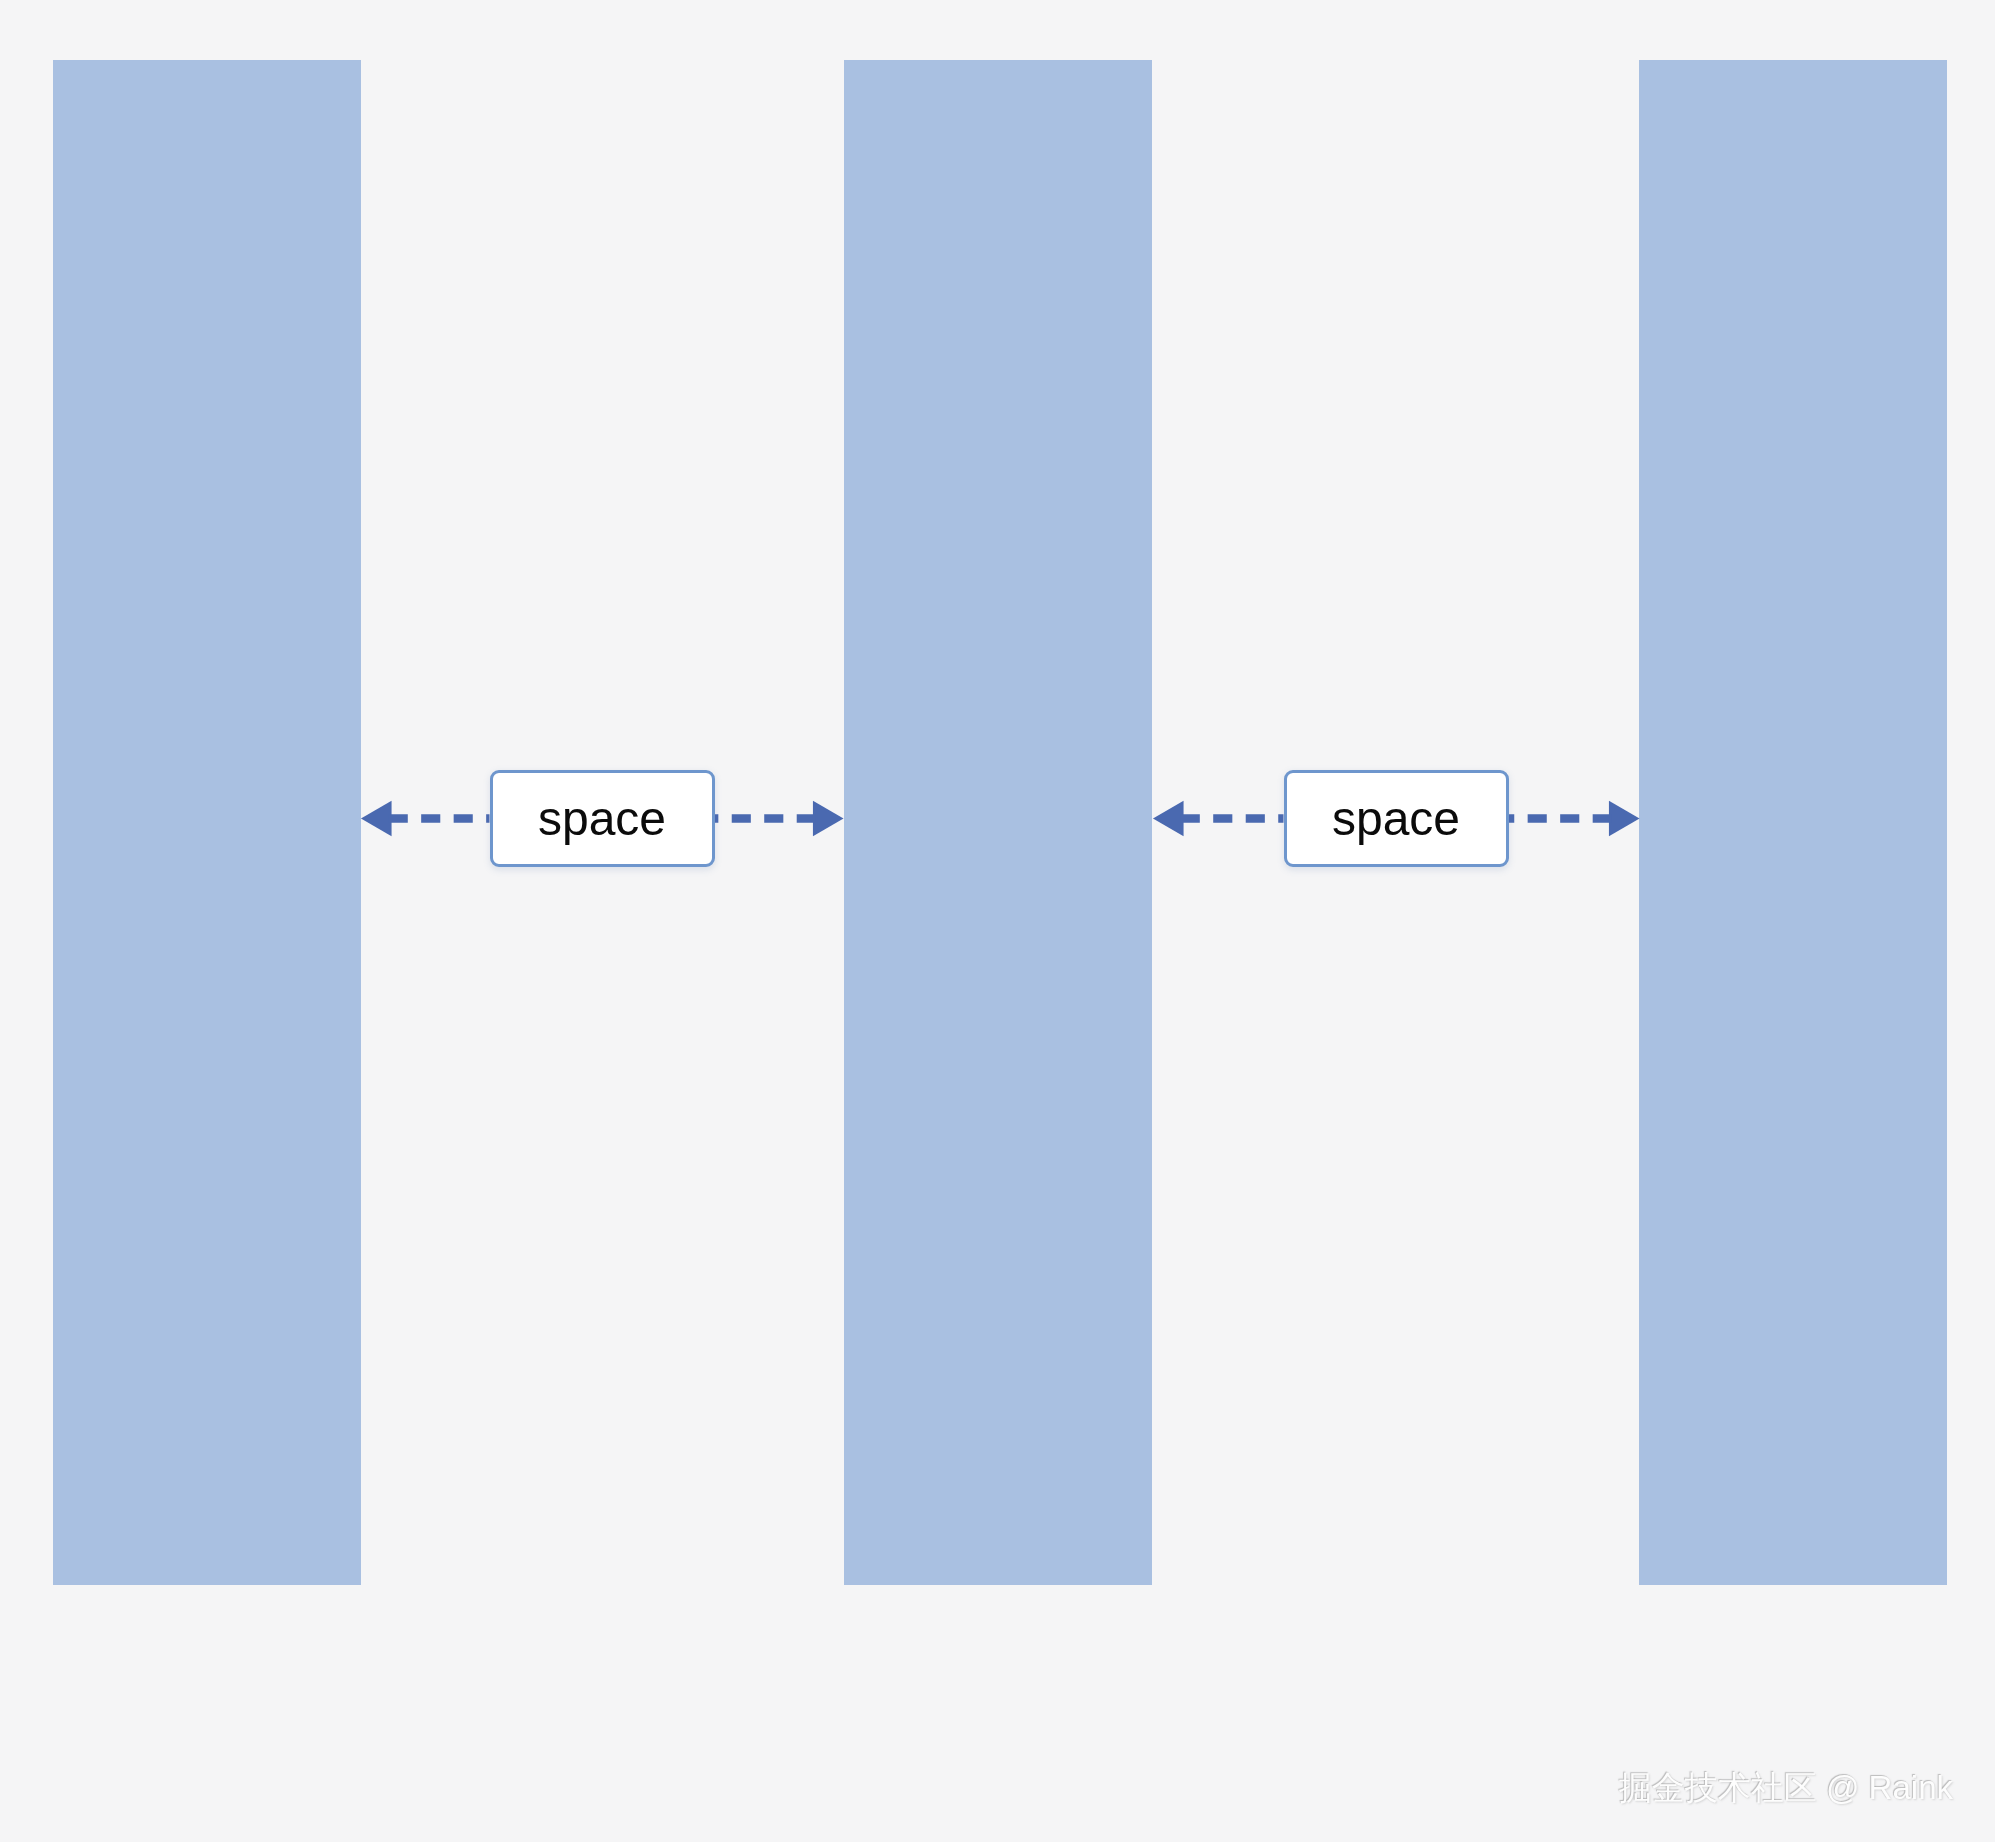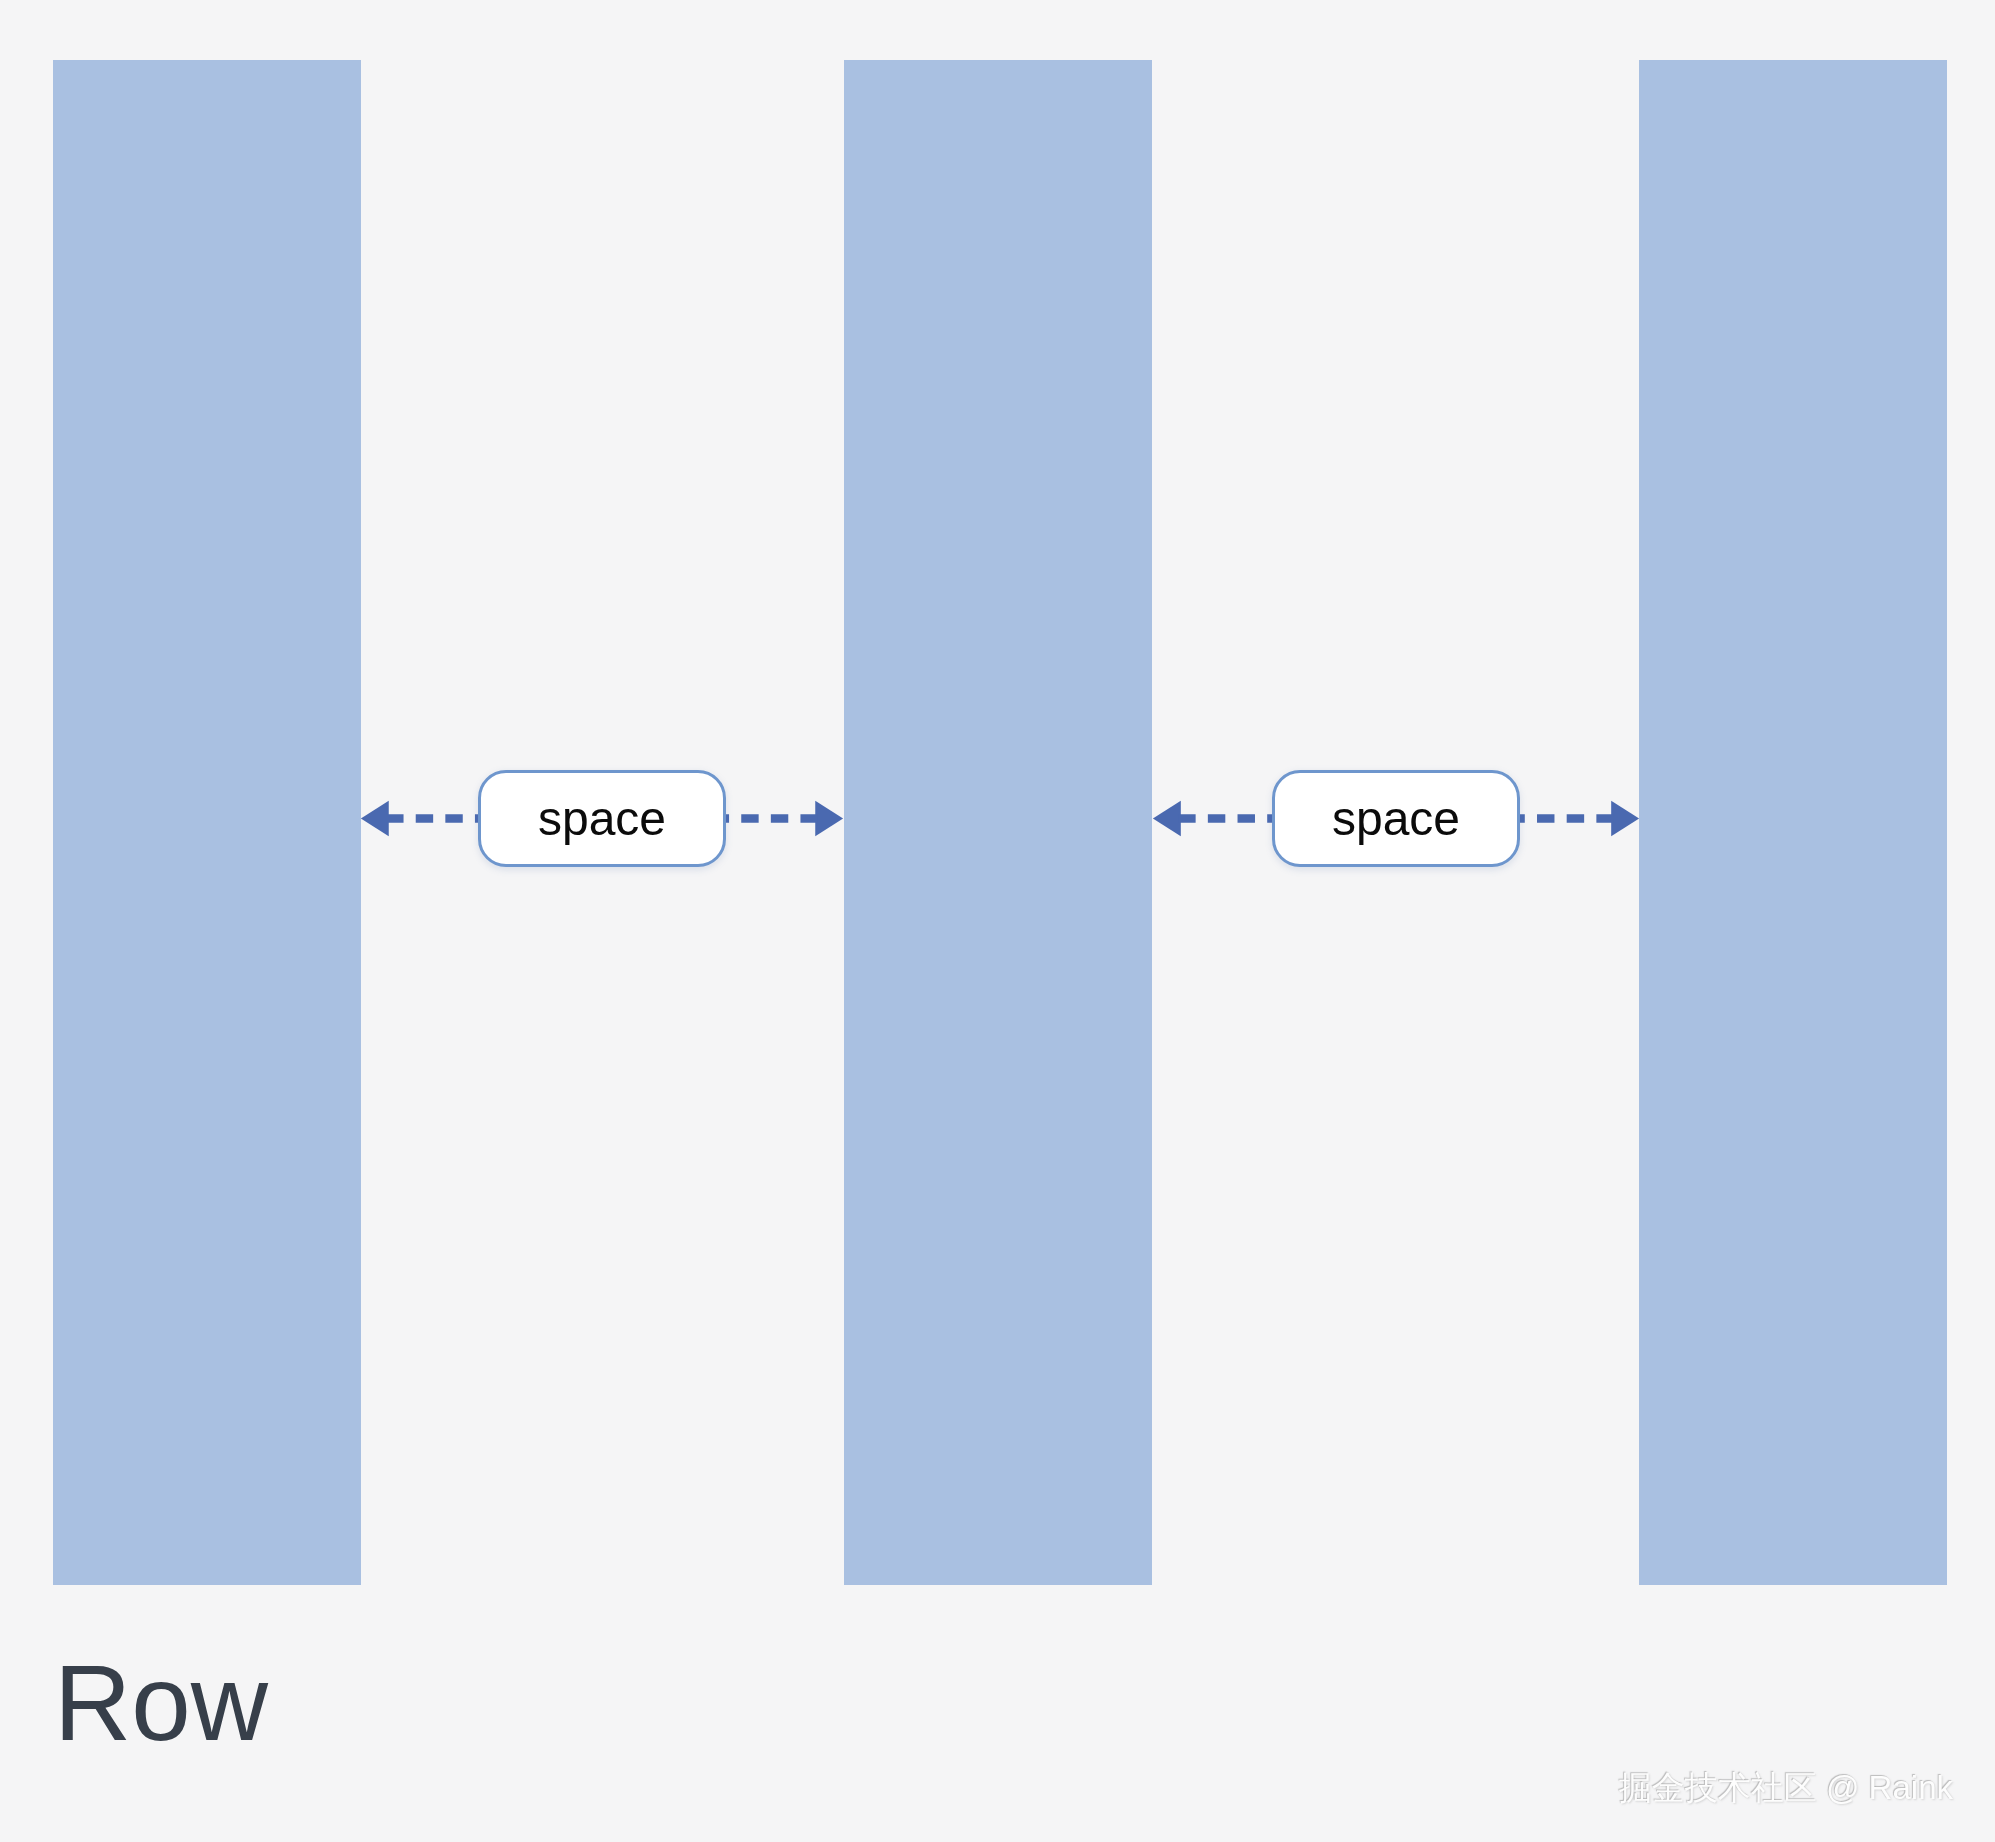--- a/index.html
+++ b/index.html
@@ -51,25 +51,25 @@
   .arrow polygon {
     fill: #4a69b0;
   }
   .arrow-right {
     transform: scaleX(-1);
   }
 
   .space-box {
     flex: 0 0 auto;
     box-sizing: border-box;
-    width: 248px;
+    width: 225px;
     height: 97px;
     background: #ffffff;
     border: 3.8px solid #6e96cd;
-    border-radius: 28px;
+    border-radius: 9px;
     display: flex;
     align-items: center;
     justify-content: center;
     box-shadow: 0 2.9px 7.6px rgba(100, 130, 180, 0.18);
   }
   .space-box span {
     font-size: 48px;
     color: #0b0b0b;
     line-height: 1;
   }
@@ -125,18 +125,17 @@
     </svg>
     <div class="space-box">
       <span>space</span>
     </div>
     <svg class="arrow arrow-right" xmlns="http://www.w3.org/2000/svg" preserveAspectRatio="none" viewBox="0 0 137.5 101" width="131" height="97">
       <polygon points="1,50.5 33,32 33,69"></polygon>
       <line x1="30" y1="50.5" x2="100%" y2="50.5"></line>
     </svg>
   </div>
 
-  <div class="caption">Row</div>
 
   <div class="watermark">掘金技术社区 @ Raink</div>
 
 </div>
 
 
 </body></html>

